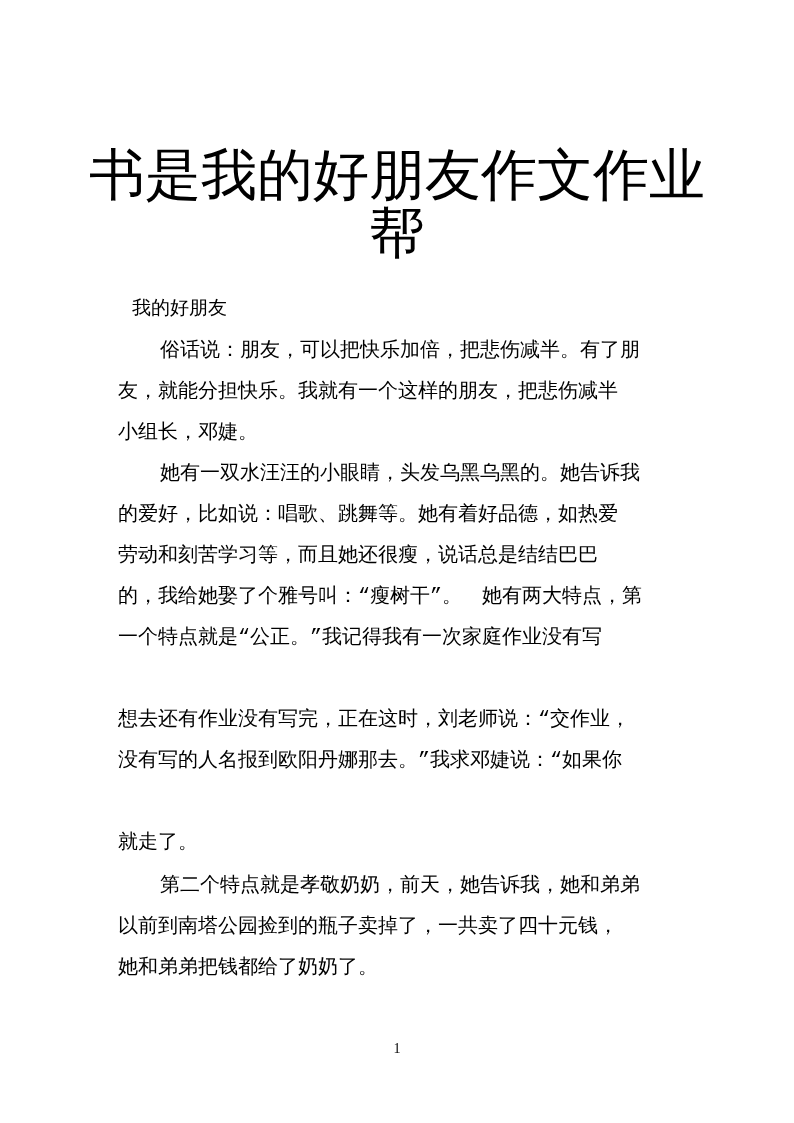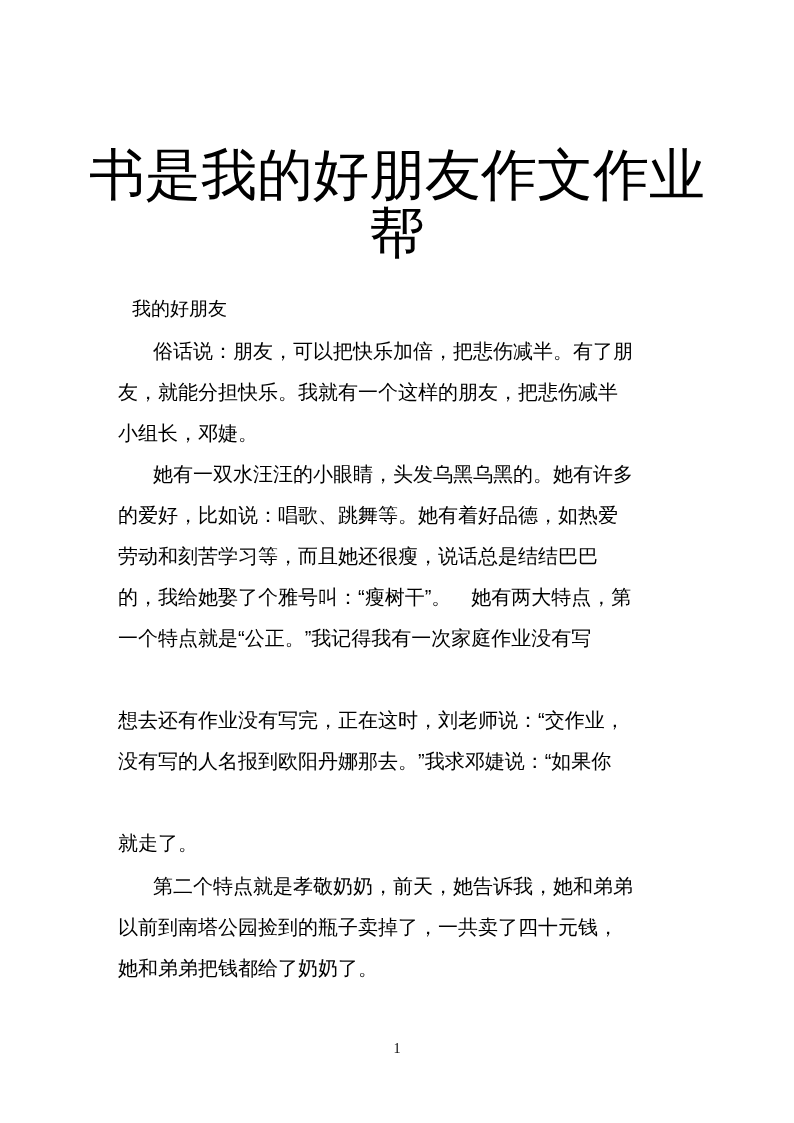--- a/index.html
+++ b/index.html
@@ -7,46 +7,46 @@
   .page { position: absolute; left: 0; top: 0; width: 794px; height: 1123px; border-radius: 32px; }
   .title {
     position: absolute; left: 0; width: 794px; text-align: center;
     font-family: "DejaVu Serif", "Liberation Serif", serif;
     font-size: 56px; line-height: 66px; font-weight: normal;
   }
   .title .l1 { position: absolute; left: 0; width: 794px; top: 142px; }
   .title .l2 { position: absolute; left: 0; width: 794px; top: 200px; }
   .line {
     position: absolute; left: 118px; width: 570px;
-    font-family: Liberation Sans, sans-serif;
+    font-family: Liberation Mono, monospace;
     font-size: 20px; line-height: 26px; white-space: nowrap;
   }
   .subtitle { left: 132px; font-size: 19px; }
-  .indent { left: 153px; }
+  .indent { left: 160px; }
   .page-number {
     position: absolute; top: 1041px; left: 0; width: 794px; text-align: center;
     font-family: "Liberation Serif", "DejaVu Serif", serif; font-size: 14px;
   }
 </style>
 </head>
 <body>
 
 <div class="page">
   <div class="title">
     <div class="l1">书是我的好朋友作文作业</div>
     <div class="l2">帮</div>
   </div>
 
   <div class="line subtitle" style="top:296px">我的好朋友</div>
 
   <div class="line indent" style="top:338px">俗话说：朋友，可以把快乐加倍，把悲伤减半。有了朋</div>
   <div class="line" style="top:379px">友，就能分担快乐。我就有一个这样的朋友，把悲伤减半</div>
   <div class="line" style="top:420px">小组长，邓婕。</div>
 
-  <div class="line indent" style="top:461px">她有一双水汪汪的小眼睛，头发乌黑乌黑的。她有许多</div>
+  <div class="line indent" style="top:461px">她有一双水汪汪的小眼睛，头发乌黑乌黑的。她告诉我</div>
   <div class="line" style="top:502px">的爱好，比如说：唱歌、跳舞等。她有着好品德，如热爱</div>
   <div class="line" style="top:543px">劳动和刻苦学习等，而且她还很瘦，说话总是结结巴巴</div>
   <div class="line" style="top:584px">的，我给她娶了个雅号叫：“瘦树干”。　她有两大特点，第</div>
   <div class="line" style="top:625px">一个特点就是“公正。”我记得我有一次家庭作业没有写</div>
   <div class="line" style="top:707px">想去还有作业没有写完，正在这时，刘老师说：“交作业，</div>
   <div class="line" style="top:748px">没有写的人名报到欧阳丹娜那去。”我求邓婕说：“如果你</div>
   <div class="line" style="top:830px">就走了。</div>
 
   <div class="line indent" style="top:873px">第二个特点就是孝敬奶奶，前天，她告诉我，她和弟弟</div>
   <div class="line" style="top:914px">以前到南塔公园捡到的瓶子卖掉了，一共卖了四十元钱，</div>

